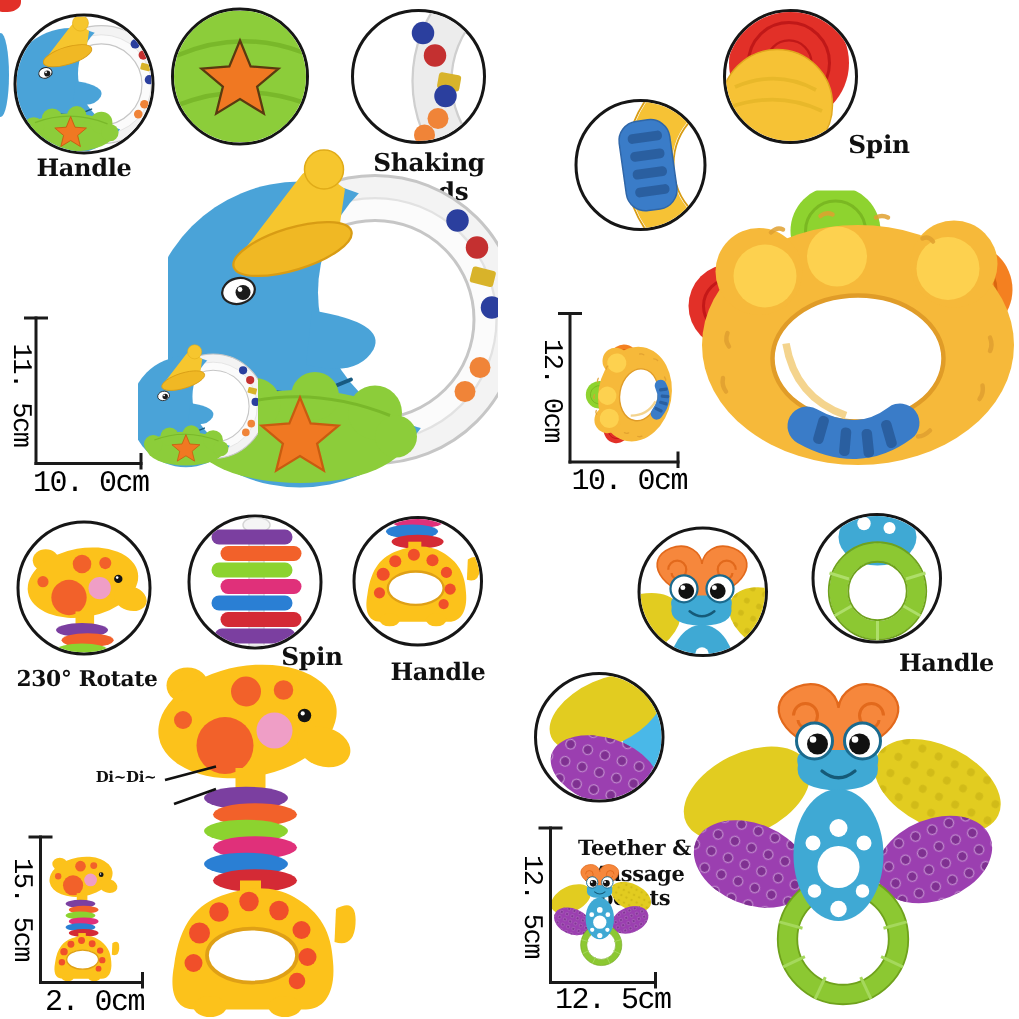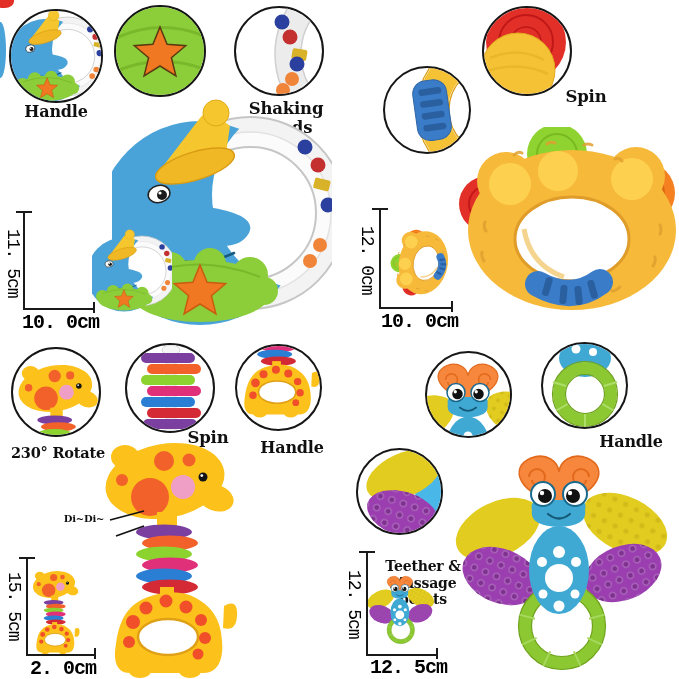--- a/index.html
+++ b/index.html
@@ -4,21 +4,21 @@
 <style>
   html,body{margin:0;padding:0;background:#fff;}
   #canvas{position:relative;width:679px;height:679px;background:#fff;overflow:hidden;
           font-family:"Liberation Sans",sans-serif;}
   .abs{position:absolute;}
   .callout{position:absolute;border:2px solid #161616;border-radius:50%;background:#fff;
            overflow:hidden;box-sizing:border-box;}
   .clabel{position:absolute;font-family:"DejaVu Serif",serif;font-weight:700;color:#101010;
           text-align:center;line-height:1.18;letter-spacing:-0.2px;}
   .dimtext{position:absolute;font-family:"Liberation Mono",monospace;color:#000;white-space:nowrap;}
-  .dimtext.h{font-size:20px;letter-spacing:-1px;font-weight:bold;}
+  .dimtext.h{font-size:20px;letter-spacing:-1px;}
   .dimtext.v{font-size:18px;letter-spacing:-1px;transform:rotate(90deg);transform-origin:0 0;}
   .dline{position:absolute;background:#1a1a1a;}
 </style>
 </head>
 <body>
 
 <div id="canvas">
 
   <svg width="0" height="0" style="position:absolute" aria-hidden="true">
     <defs>

